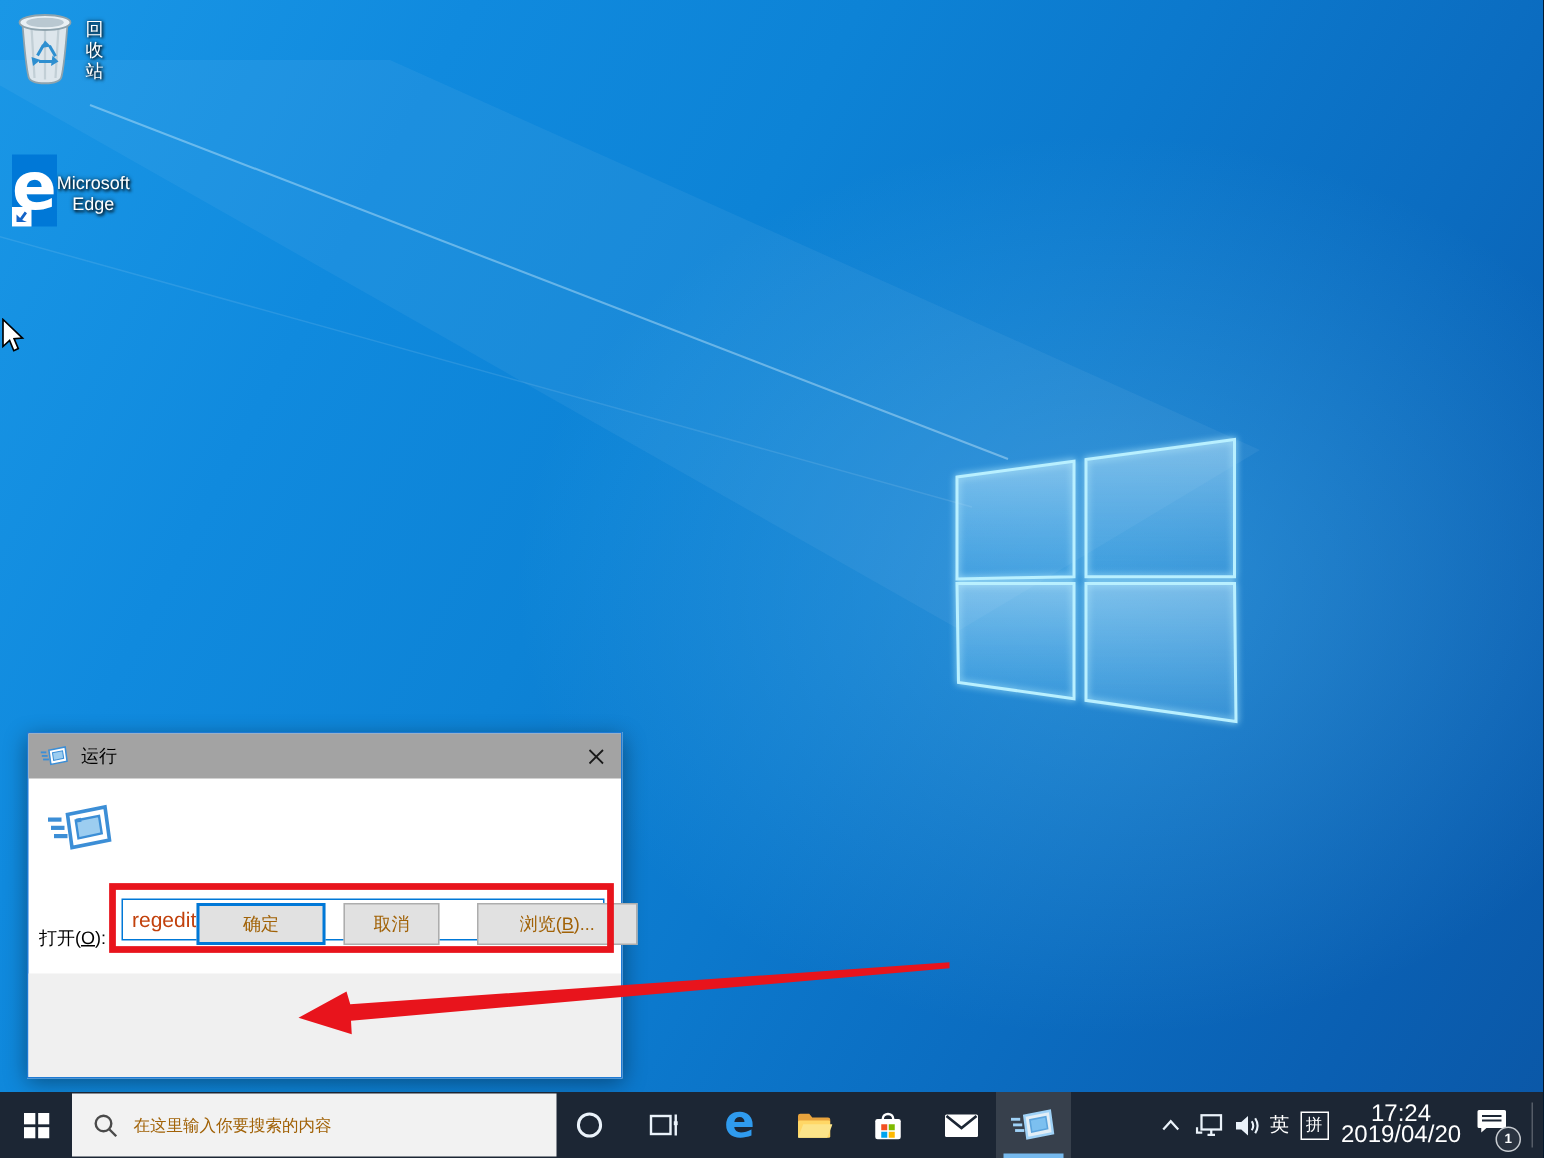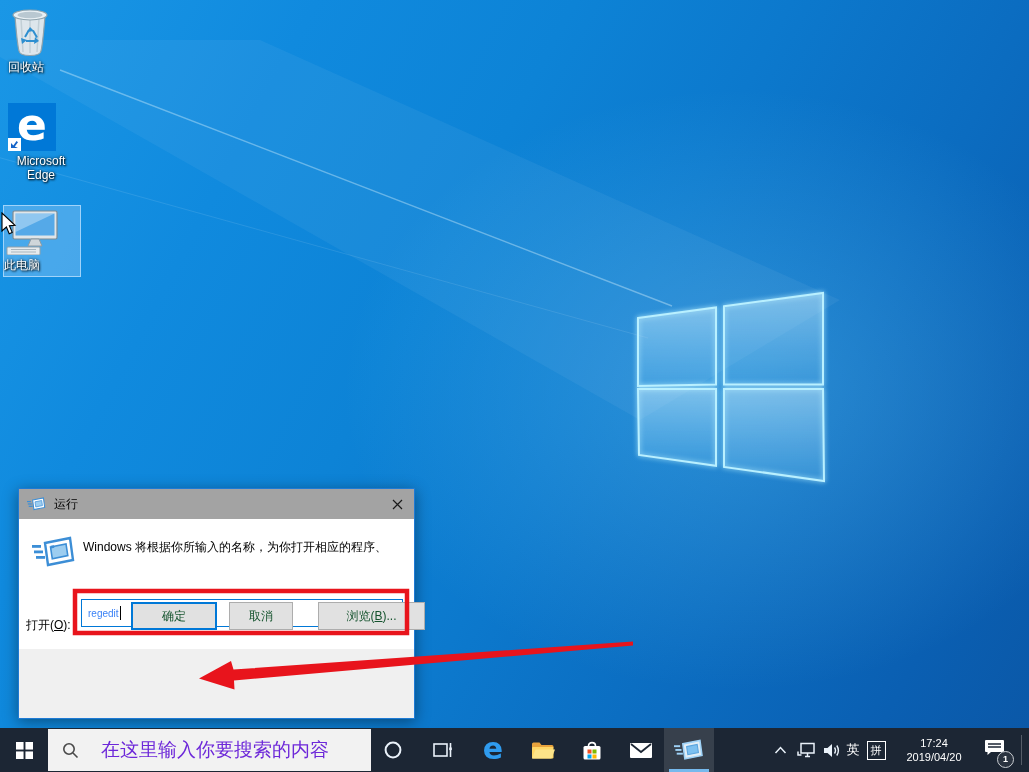--- a/index.html
+++ b/index.html
@@ -6,21 +6,21 @@
   .screen{position:relative;width:1029px;height:772px;overflow:hidden;
     font-family:"Liberation Sans","DejaVu Sans",sans-serif;
     background:
       radial-gradient(ellipse 560px 430px at 735px 390px, rgba(120,215,255,0.30), rgba(120,215,255,0) 70%),
       linear-gradient(118deg,#1a97e6 0%,#108ade 22%,#0d83d6 40%,#0c79cd 55%,#0b6cc0 72%,#0a5fb2 88%,#0b57a6 100%);
   }
   svg{display:block}
   
   .wallpaper-overlay{position:absolute;inset:0;z-index:1;pointer-events:none}
   
-  .dicon{position:absolute;z-index:2;display:flex;flex-direction:column;align-items:flex-start;cursor:default}
+  .dicon{position:absolute;z-index:2;display:flex;flex-direction:row;align-items:center;cursor:default}
   .dicon .art{display:flex;align-items:center;justify-content:center}
   .dlabel{margin-top:3px;font-size:12px;line-height:14px;color:#fff;text-align:center;
     text-shadow:1px 1px 2px rgba(0,0,0,.95),0 0 3px rgba(0,0,0,.8);}
   .dicon.selected{background:rgba(150,205,250,.40);border:1px solid rgba(190,225,255,.75)}
   .edgebox{width:48px;height:48px;background:#0078d7;position:relative;display:flex;align-items:center;justify-content:center}
   .edgebox .eglyph{color:#fff;font-size:44px;font-weight:bold;font-family:"DejaVu Sans",sans-serif;line-height:44px;margin-top:-4px}
   .shortcut{position:absolute;left:0;bottom:0;width:13px;height:13px;background:#fff;display:flex;align-items:center;justify-content:center}
   
   .dialog{position:absolute;left:18px;top:488px;width:395px;height:229px;background:#fff;
     border:1px solid #1e7ad4;box-shadow:0 3px 14px rgba(0,0,0,.4);z-index:10;font-size:12px;color:#000}
@@ -28,41 +28,41 @@
   .dlg-title{margin-left:8px;font-size:12px;color:#000}
   .dlg-titleicon{margin-left:8px}
   .dlg-close{position:absolute;right:0;top:0;width:34px;height:30px;display:flex;align-items:center;justify-content:center;cursor:pointer}
   .dlg-desc{position:absolute;left:64px;top:49px;width:324px;line-height:18px}
   .dlg-desc span{display:block}
   .dlg-bodyicon{position:absolute;left:13px;top:47px}
   .open-label{position:absolute;left:7px;top:128px}
   .ukey{text-decoration:underline}
   .combo{position:absolute;left:62px;top:110px;width:322px;height:28px;background:#fff;
     border:1.5px solid #0078d7;box-sizing:border-box;display:flex;align-items:center}
-  .combo-text{margin-left:6px;font-size:10px;color:#3b82f6}
+  .combo-text{margin-left:6px;font-size:14px;color:#c2410c}
   .caret{display:inline-block;width:1px;height:14px;background:#000;margin-left:1px;vertical-align:-3px}
   .combo-chev{position:absolute;right:9px;top:11px}
   .dlg-footer{position:absolute;left:0;right:0;bottom:0;height:69px;background:#f0f0f0}
   .btn{position:absolute;height:28px;background:#e1e1e1;border:1px solid #adadad;box-sizing:border-box;
-    display:flex;align-items:center;justify-content:center;font-size:12px;color:#14532d;cursor:pointer}
+    display:flex;align-items:center;justify-content:center;font-size:12px;color:#a16207;cursor:pointer}
   .btn.default{border:2px solid #0078d7}
   
   .annotation{position:absolute;inset:0;z-index:40;pointer-events:none}
   .cursor{position:absolute;left:1px;top:212px;z-index:50;pointer-events:none}
   
   .taskbar{position:absolute;left:0;right:0;bottom:0;height:44px;background:#1c2634;z-index:30}
   .tbtn{position:absolute;top:0;height:44px;display:flex;align-items:center;justify-content:center;cursor:pointer}
   .searchbox{position:absolute;left:48px;top:1px;width:323px;height:42px;background:#f2f2f2;
     display:flex;align-items:center;cursor:text}
-  .search-text{margin-left:22px;font-size:19px;color:#6d28d9;white-space:nowrap}
+  .search-text{margin-left:10px;font-size:11px;color:#a16207;white-space:nowrap}
   .run-active{background:rgba(255,255,255,.12)}
   .run-active .underline{position:absolute;left:5px;right:5px;bottom:0;height:3px;background:#76b9ed}
   .traytext{color:#fff;font-size:13px}
   .imebox{width:17px;height:17px;border:1px solid #fff;color:#fff;font-size:11px;line-height:16px;text-align:center}
-  .clock{color:#fff;font-size:11px;line-height:14px;text-align:center}
+  .clock{color:#fff;font-size:16px;line-height:14px;text-align:center}
   .badge{position:absolute;right:2px;bottom:4px;width:15px;height:15px;border-radius:50%;background:#2a3340;
     border:1.5px solid #c9cdd2;color:#fff;font-size:9px;font-weight:bold;line-height:15px;text-align:center}
   .sep{position:absolute;right:7px;top:7px;bottom:7px;width:1px;background:rgba(255,255,255,.25)}
 </style>
 </head>
 <body>
 
 <div class="screen">
 
   <svg class="wallpaper-overlay" width="1029" height="772" viewBox="0 0 1029 772">
@@ -117,33 +117,20 @@
       <div class="eglyph">e</div>
       <div class="shortcut">
         <svg width="9" height="9" viewBox="0 0 9 9">
             <path d="M1,8 L1,3 L3.4,5.4 L6.5,1 L8,2.2 L4.8,6.6 L8,8 Z" fill="#1464c8" transform="rotate(0)"></path>
           </svg>
       </div>
     </div>
     <div class="dlabel" style="width:66px">Microsoft Edge</div>
   </div>
 
-  <div class="dicon selected" style="left:3px;top:205px;width:76px;height:70px">
-    <div class="art" style="margin-top:3px">
-      <svg width="56" height="46" viewBox="0 0 56 46">
-        <rect x="9" y="2" width="44" height="28" rx="1.5" fill="#dfe5e9" stroke="#7c8b94" stroke-width="1.2"></rect>
-        <rect x="11.5" y="4.5" width="39" height="22" fill="#55a9e8"></rect>
-        <path d="M11.5,4.5 L50.5,4.5 L11.5,23 Z" fill="rgba(255,255,255,0.35)"></path>
-        <path d="M27,30 h8 l3,7 h-14 Z" fill="#cfd6da" stroke="#8d9aa3" stroke-width="1"></path>
-        <rect x="3" y="38" width="33" height="8" rx="1" fill="#e6ebee" stroke="#93a1aa" stroke-width="1"></rect>
-        <path d="M7,40.5 h25 M7,43 h25" stroke="#aab6be" stroke-width="1"></path>
-      </svg>
-    </div>
-    <div class="dlabel">此电脑</div>
-  </div>
 
   <div class="dialog">
     <div class="dlg-titlebar">
       <svg class="dlg-titleicon" width="19" height="14" viewBox="0 0 44 32">
         <rect x="0" y="9" width="9" height="2.8" fill="#3c8ed6"></rect>
           <rect x="2" y="14.5" width="9" height="2.8" fill="#3c8ed6"></rect>
           <rect x="4" y="20" width="9" height="2.8" fill="#3c8ed6"></rect>
         <path d="M13,7 L38,2 L41,24 L16,29 Z" fill="#fff" stroke="#3c8ed6" stroke-width="2.4"></path>
         <path d="M18.5,11 L34,7.9 L35.8,19.6 L20.3,22.9 Z" fill="#9ccdf0" stroke="#3c8ed6" stroke-width="1.6"></path>
       </svg>
@@ -158,21 +145,20 @@
     <svg class="dlg-bodyicon" width="44" height="32" viewBox="0 0 44 32">
       <rect x="0" y="9" width="9" height="2.8" fill="#3c8ed6"></rect>
         <rect x="2" y="14.5" width="9" height="2.8" fill="#3c8ed6"></rect>
         <rect x="4" y="20" width="9" height="2.8" fill="#3c8ed6"></rect>
       <path d="M13,7 L38,2 L41,24 L16,29 Z" fill="#fff" stroke="#3c8ed6" stroke-width="2.4"></path>
       <path d="M18.5,11 L34,7.9 L35.8,19.6 L20.3,22.9 Z" fill="#9ccdf0" stroke="#3c8ed6" stroke-width="1.6"></path>
       <rect x="18.8" y="9.6" width="3.4" height="2.6" fill="#3c8ed6" transform="rotate(-11 20 11)"></rect>
     </svg>
 
     <div class="dlg-desc">
-      <span>Windows 将根据你所输入的名称，为你打开相应的程序、</span>
     </div>
 
     <div class="open-label"><span>打开(</span><span class="ukey">O</span><span>):</span></div>
 
     <div class="combo">
       <span class="combo-text">regedit</span>
         <span class="caret"></span>
       <svg class="combo-chev" width="10" height="6" viewBox="0 0 10 6">
         <polyline points="1,1 5,5 9,1" fill="none" stroke="#444" stroke-width="1.3"></polyline>
       </svg>

